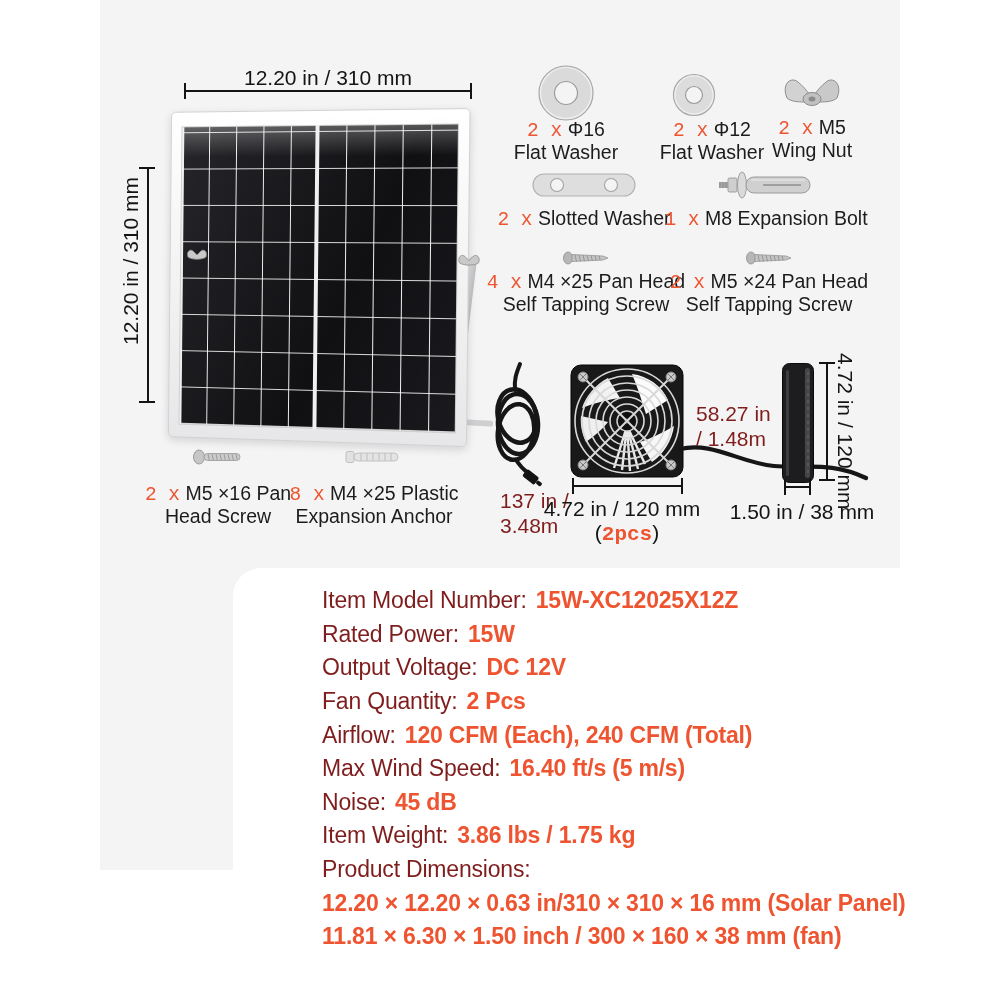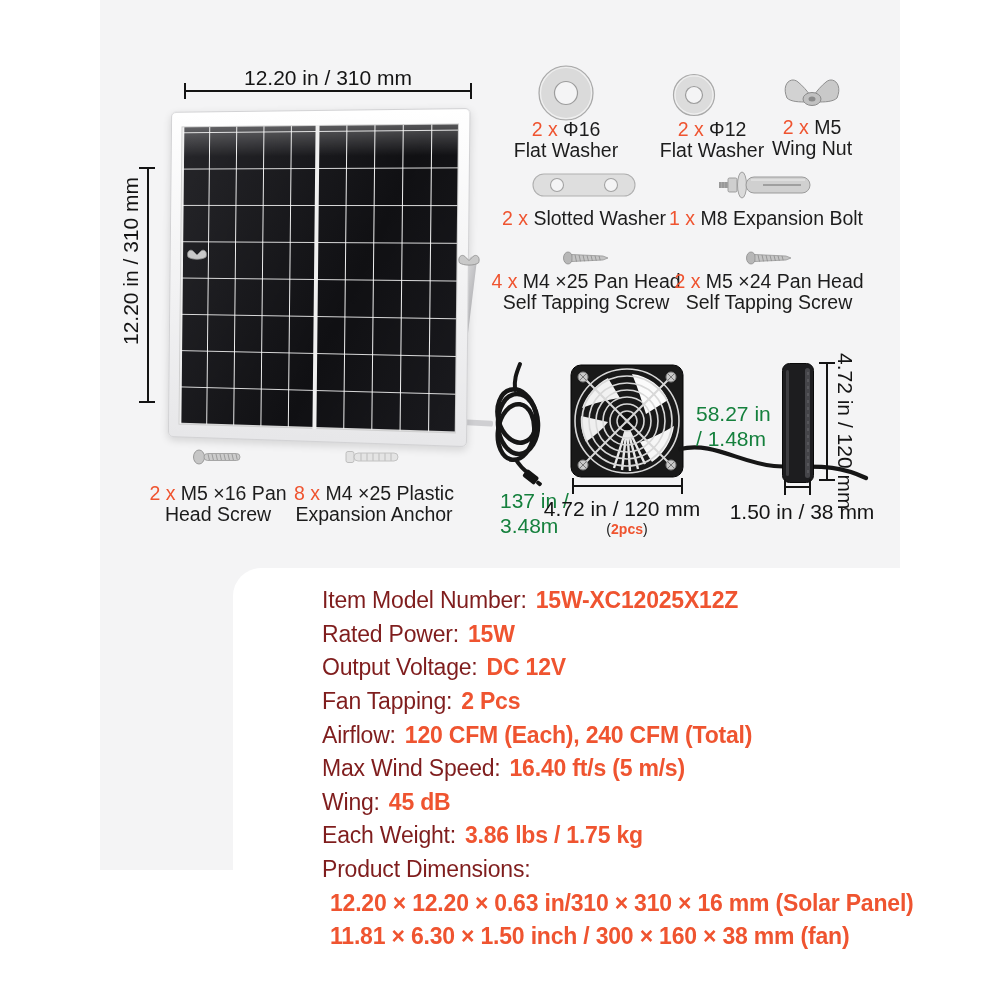--- a/index.html
+++ b/index.html
@@ -35,32 +35,32 @@
     border:1px solid #cfcfcf;}
   .panel-divider{position:absolute;left:50%;top:14px;bottom:12px;width:4px;margin-left:-2px;background:#f0f0f0;}
   .panel-leg{position:absolute;left:459px;top:256px;width:8px;height:170px;border-radius:3px;
     background:linear-gradient(90deg,#e4e4e6,#bfbfc2);transform:rotate(7deg);}
   .panel-foot{position:absolute;left:465px;top:420px;width:28px;height:6px;border-radius:2px;
     background:#cfcfd2;transform:rotate(3deg);}
 
   
   .hw-label{position:absolute;transform:translateX(-50%);text-align:center;
     font-size:19.5px;line-height:20.5px;color:#1c1c1c;white-space:nowrap;}
-  .qty{color:var(--accent);}
-  .cable-label{position:absolute;font-size:21px;line-height:25px;color:#15803d;white-space:nowrap;}
-  .pcs-note{position:absolute;transform:translateX(-50%);font-size:14px;color:#141414;white-space:nowrap;}
+  .qty{color:var(--accent);font-family:Liberation Mono, monospace;}
+  .cable-label{position:absolute;font-size:21px;line-height:25px;color:#7f1d1d;white-space:nowrap;}
+  .pcs-note{position:absolute;transform:translateX(-50%);font-size:21px;color:#141414;white-space:nowrap;}
   .pcs-note .qty{font-weight:700;}
 
   
   .spec-panel{position:absolute;left:133px;top:568px;width:733px;height:384px;
     background:#ffffff;border-radius:28px;padding:16px 0 0 89px;box-sizing:border-box;}
   .spec-row{height:33.6px;display:flex;align-items:center;font-size:23px;letter-spacing:-0.2px;white-space:nowrap;}
   .spec-label{color:#7f1d1d;}
   .spec-value{color:var(--accent);font-weight:700;margin-left:9px;}
-  .spec-label:empty + .spec-value{margin-left:8px;text-align:right;}
+  .spec-label:empty + .spec-value{margin-left:0;text-align:right;}
 </style>
 </head>
 <body>
 
 <div class="canvas">
   <div class="stage">
 
     <div class="dline" style="left:85px;top:90px;width:287px;height:2px;"></div>
     <div class="dline" style="left:84px;top:83px;width:2px;height:16px;"></div>
     <div class="dline" style="left:370px;top:83px;width:2px;height:16px;"></div>
@@ -255,37 +255,37 @@
         </div>
       <div class="spec-row">
           <span class="spec-label">Rated Power:</span>
           <span class="spec-value">15W</span>
         </div>
       <div class="spec-row">
           <span class="spec-label">Output Voltage:</span>
           <span class="spec-value">DC 12V</span>
         </div>
       <div class="spec-row">
-          <span class="spec-label">Fan Tapping:</span>
+          <span class="spec-label">Fan Quantity:</span>
           <span class="spec-value">2 Pcs</span>
         </div>
       <div class="spec-row">
           <span class="spec-label">Airflow:</span>
           <span class="spec-value">120 CFM (Each), 240 CFM (Total)</span>
         </div>
       <div class="spec-row">
           <span class="spec-label">Max Wind Speed:</span>
           <span class="spec-value">16.40 ft/s (5 m/s)</span>
         </div>
       <div class="spec-row">
-          <span class="spec-label">Wing:</span>
+          <span class="spec-label">Noise:</span>
           <span class="spec-value">45 dB</span>
         </div>
       <div class="spec-row">
-          <span class="spec-label">Each Weight:</span>
+          <span class="spec-label">Item Weight:</span>
           <span class="spec-value">3.86 lbs / 1.75 kg</span>
         </div>
       <div class="spec-row">
           <span class="spec-label">Product Dimensions:</span>
           <span class="spec-value"></span>
         </div>
       <div class="spec-row">
           <span class="spec-label"></span>
           <span class="spec-value">12.20 × 12.20 × 0.63 in/310 × 310 × 16 mm (Solar Panel)</span>
         </div>

